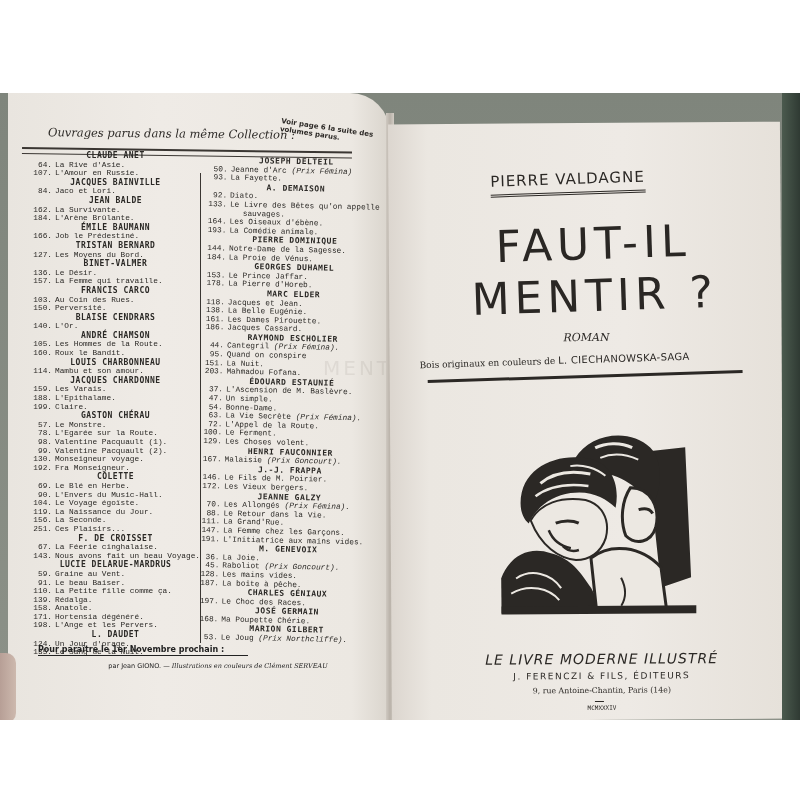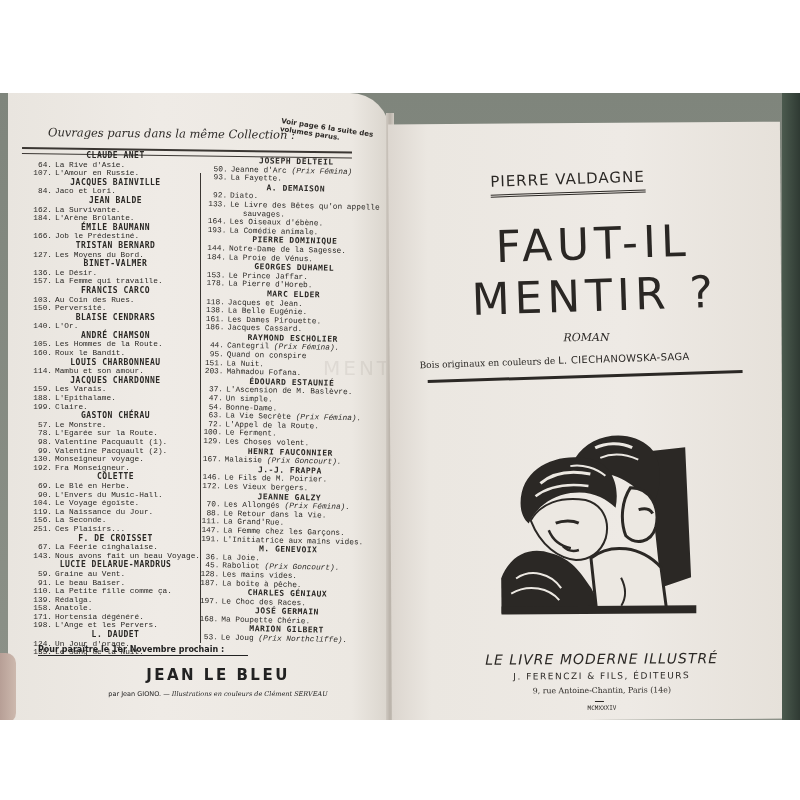--- a/index.html
+++ b/index.html
@@ -273,21 +273,20 @@
         <div class="work"><span class="num">197.</span><span>Le Choc des Races.</span></div>
         <div class="author">JOSÉ GERMAIN</div>
         <div class="work"><span class="num">168.</span><span>Ma Poupette Chérie.</span></div>
         <div class="author">MARION GILBERT</div>
         <div class="work"><span class="num">53.</span><span>Le Joug</span> <span class="prize">(Prix Northcliffe).</span></div>
       </div>
     <div class="ghost">MENTIR</div>
 
     <div class="upcoming">
       <span class="label">Pour paraître le 1er Novembre prochain :</span>
-      <div class="title">JEAN LE BLEU</div>
       <div class="credit">
         <span>par Jean GIONO. —</span>
         <i>Illustrations en couleurs de Clément SERVEAU</i>
       </div>
     </div>
   </div>
 
   <div class="gutter"></div>
 
   <div class="page-right">

